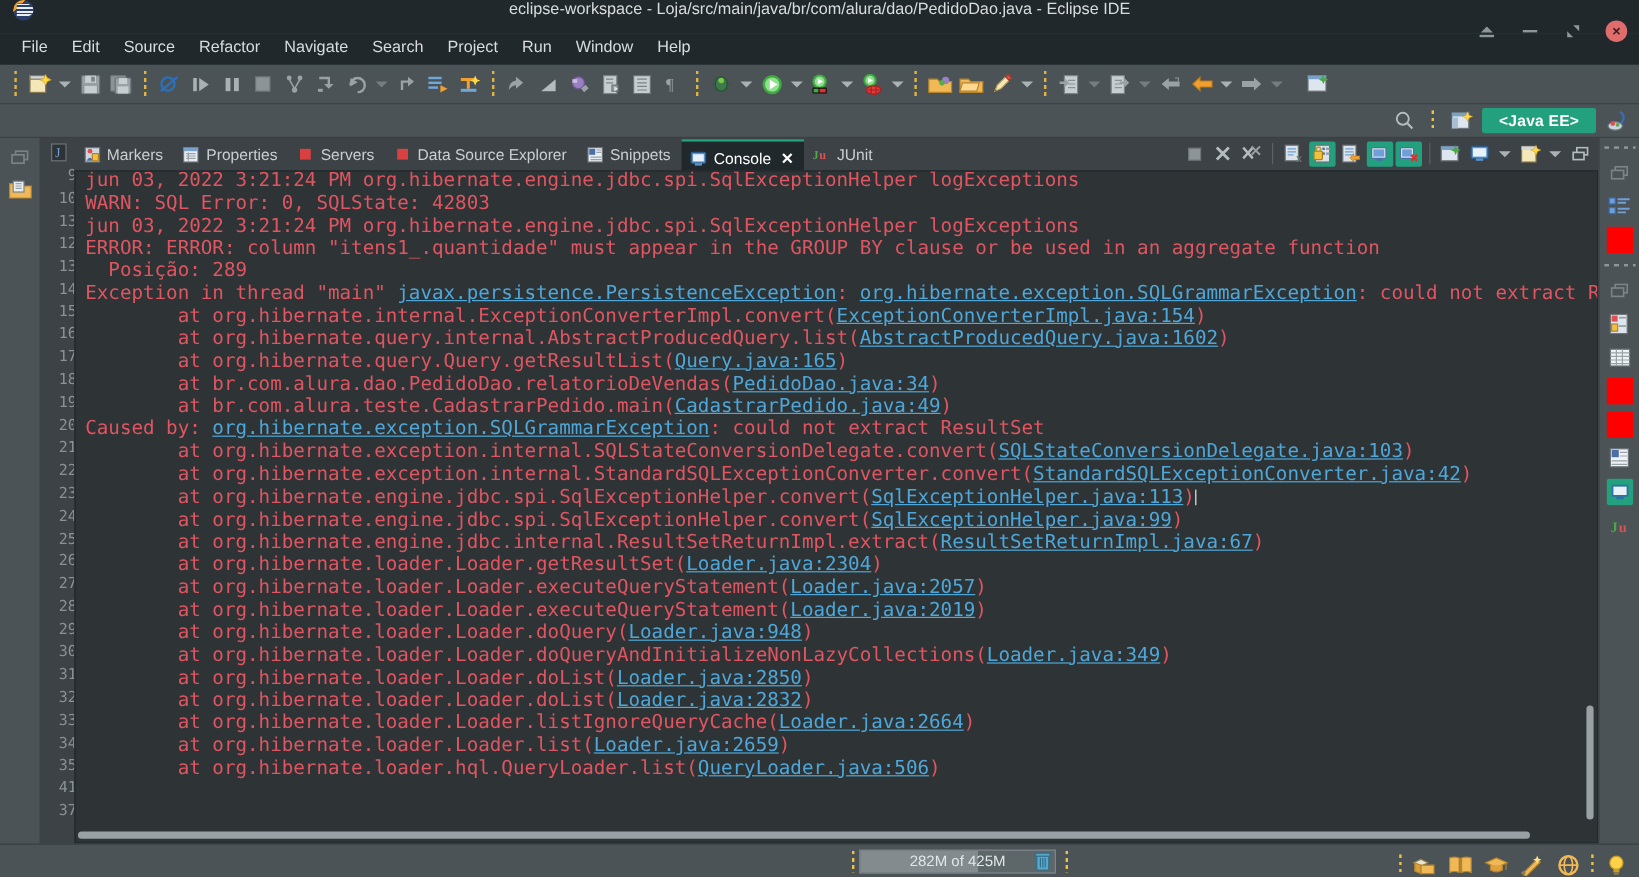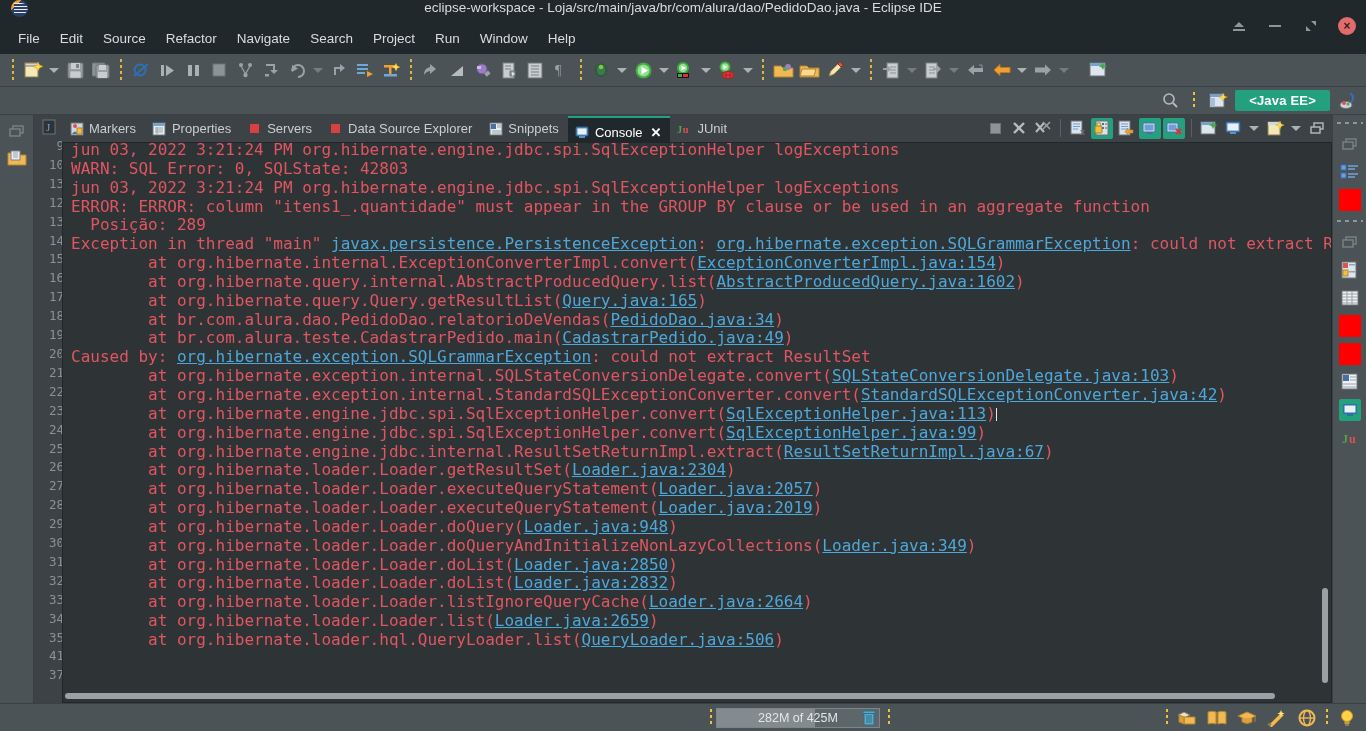--- a/index.html
+++ b/index.html
@@ -216,21 +216,21 @@
   .cscroll-h {
     position:absolute; left:0; right:10px; bottom:1px; height:11px;
   }
   .cscroll-h .thumb {
     position:absolute; left:2px; bottom:2px; width:1210px; height:6px; background:#9aa1a4; border-radius:3px;
   }
 
   
   .statusbar {
     height: 28px; background:#4c5356;
-    display:flex; align-items:center;
+    display:flex; align-items:flex-end;
     border-top:1px solid #3a4144;
     position:relative;
   }
   .heap {
     position:absolute; left:716px; top:4px;
     width:164px; height:20px;
     border:1px solid #7d858a; background:#5d6669;
     display:flex; align-items:center;
   }
   .heap-fill { position:absolute; left:0; top:0; bottom:0; width:98px; background:#838b8e; }

